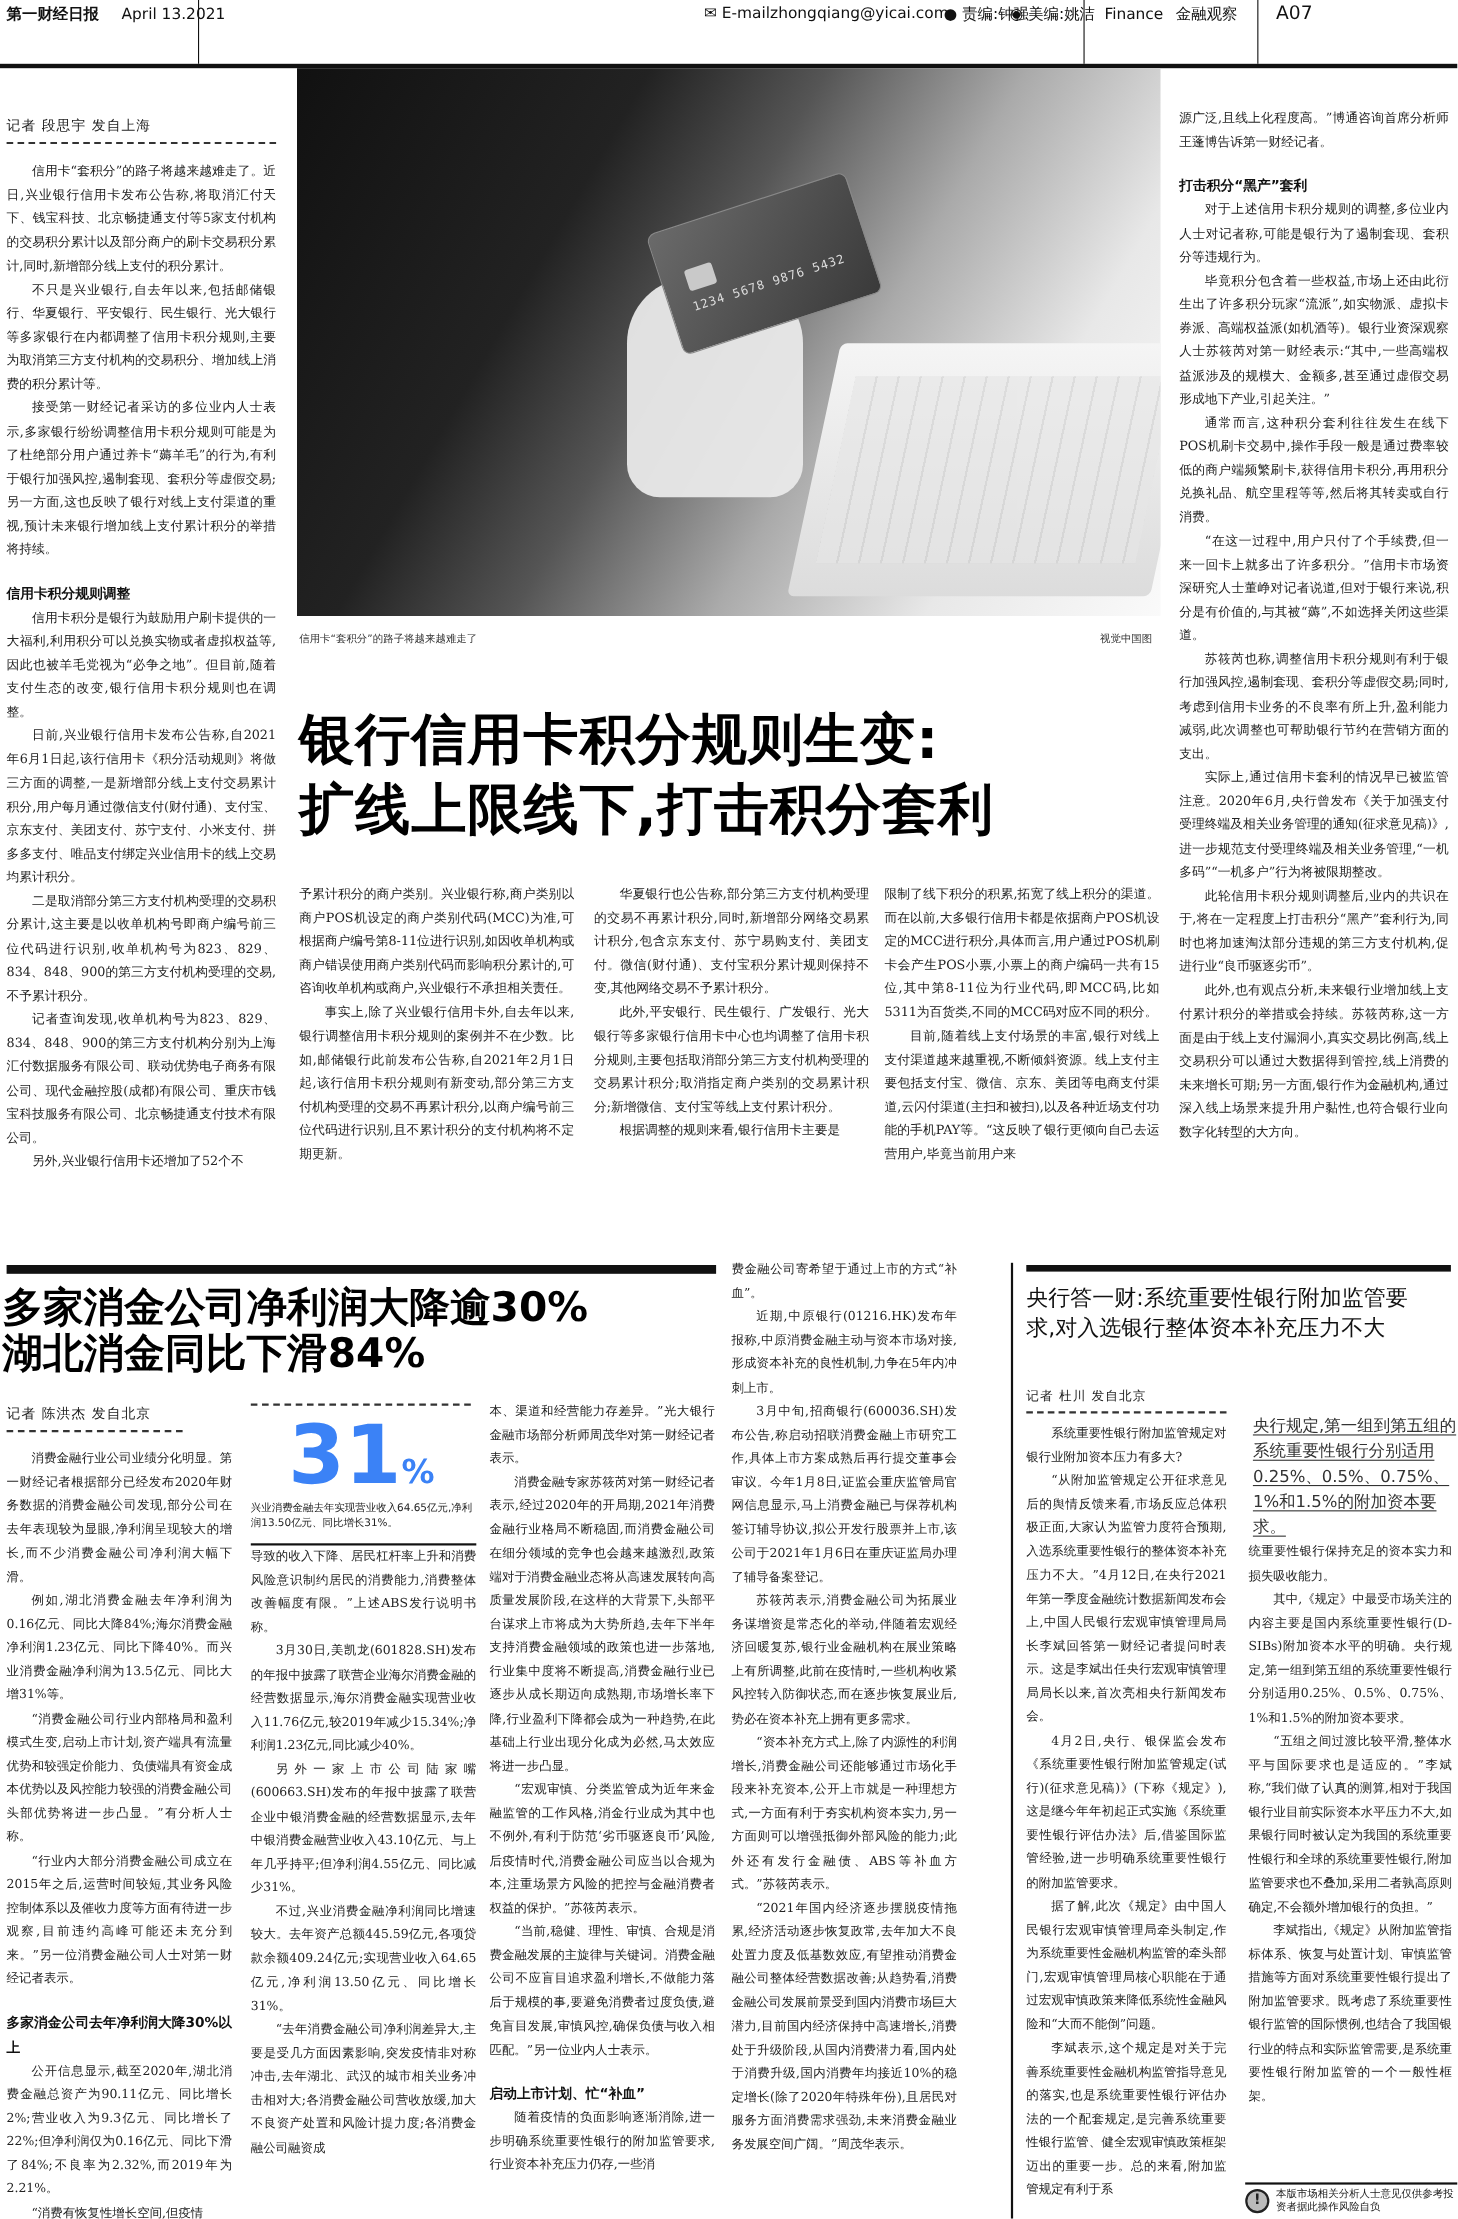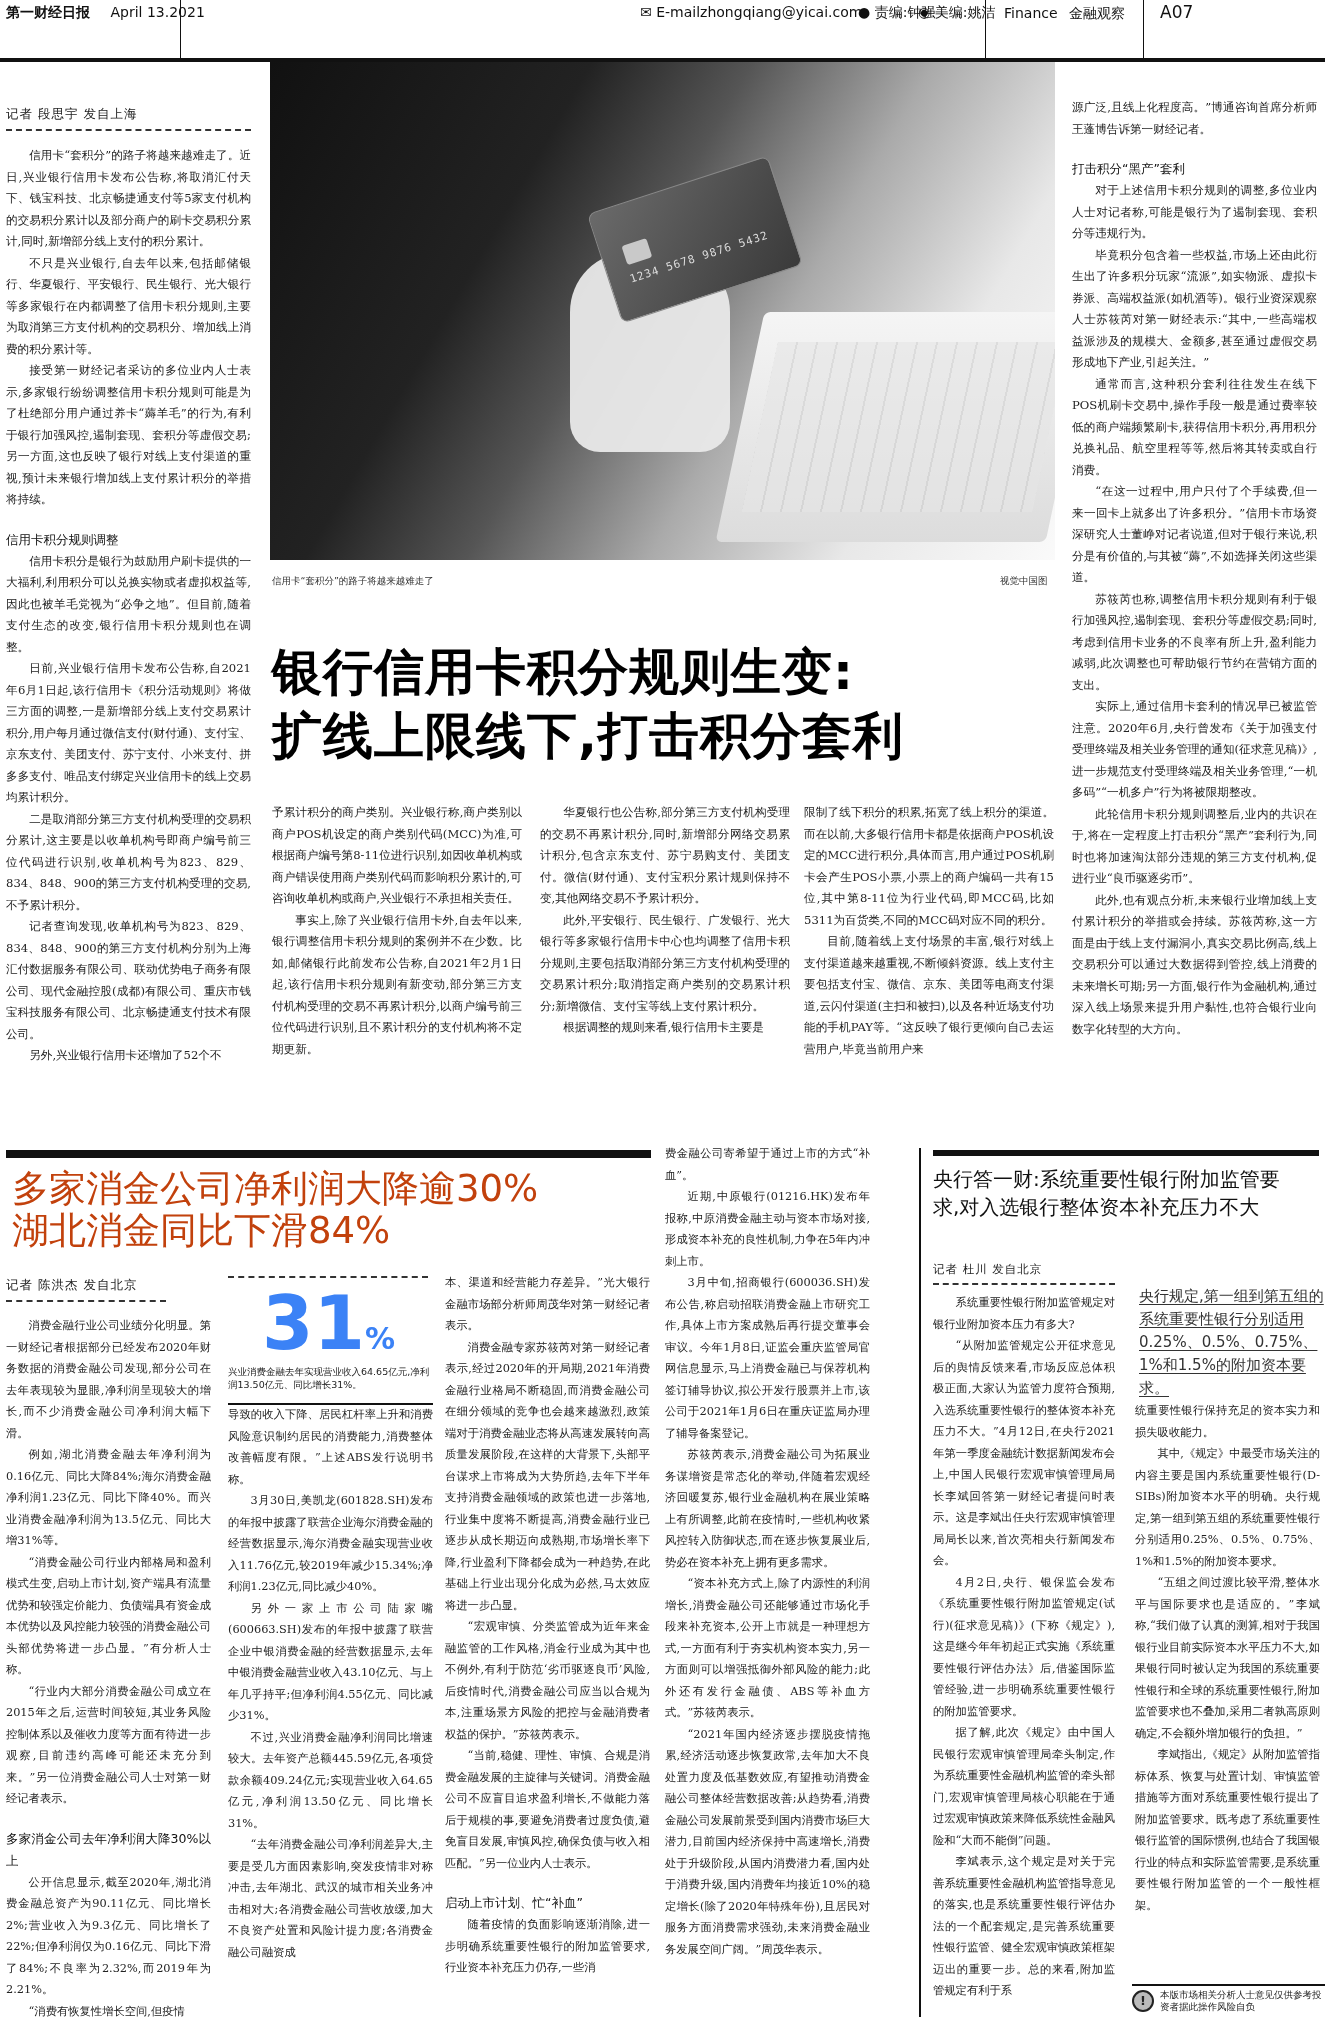--- a/index.html
+++ b/index.html
@@ -4,32 +4,32 @@
 <style>
 *{box-sizing:border-box;margin:0;padding:0}
 body{width:1325px;height:2017px;background:#fff;color:#111;font-family:"DejaVu Sans","Liberation Sans",sans-serif;position:relative;overflow:hidden}
 .abs{position:absolute}
 .hdr{position:absolute;left:0;top:0;width:1325px;height:62px;border-bottom:4px solid #111}
 .hdr .vl{position:absolute;top:0;height:58px;border-left:1.5px solid #111}
 .hdr span{position:absolute;top:4px;font-size:14px;white-space:nowrap}
 .col{position:absolute;font-family:"DejaVu Serif","Liberation Serif",serif;font-size:11.6px;line-height:21.5px;color:#222;text-align:justify}
 .col p{text-indent:2em}
 .col p.noi{text-indent:0}
-.sub{font-family:"DejaVu Sans",sans-serif;font-weight:normal;font-size:12.5px;line-height:22px;color:#111;margin-top:18px}
+.sub{font-family:"DejaVu Sans",sans-serif;font-weight:bold;font-size:12.5px;line-height:22px;color:#111;margin-top:18px}
 .byline{position:absolute;font-size:12.5px;color:#222;padding-bottom:6px;border-bottom:2px dashed #333;letter-spacing:1px}
 .photo{position:absolute;left:270px;top:62px;width:785px;height:498px;background:linear-gradient(120deg,#111 0%,#222 30%,#555 45%,#aaa 62%,#e8e8e8 80%,#fafafa 100%);overflow:hidden}
 .card{position:absolute;left:330px;top:120px;width:190px;height:115px;background:linear-gradient(135deg,#6a6a6a,#3a3a3a);transform:rotate(-18deg);border-radius:8px;border:1px solid #888}
 .card .chip{position:absolute;left:22px;top:40px;width:26px;height:20px;background:#c9c9c9;border-radius:3px}
 .card .num{position:absolute;left:20px;top:68px;font-family:"DejaVu Sans Mono",monospace;font-size:11px;color:#ddd;letter-spacing:1px}
 .hand{position:absolute;left:300px;top:190px;width:160px;height:200px;background:#e9e9e9;border-radius:60px 60px 30px 30px;opacity:.95}
 .laptop{position:absolute;left:470px;top:250px;width:330px;height:230px;background:linear-gradient(180deg,#f5f5f5,#dcdcdc);border-radius:6px;transform:skewX(-12deg)}
 .keys{position:absolute;left:20px;top:30px;width:290px;height:170px;background:repeating-linear-gradient(90deg,#e6e6e6 0 18px,#cfcfcf 18px 20px),repeating-linear-gradient(0deg,#e6e6e6 0 18px,#cfcfcf 18px 20px);opacity:.6}
 .cap{position:absolute;font-size:9.5px;color:#333}
 .headline{position:absolute;left:272px;top:640px;font-family:"DejaVu Sans",sans-serif;font-weight:bold;font-size:50px;line-height:64px;letter-spacing:1px;color:#000}
-.h2{position:absolute;left:12px;top:1168px;font-family:"DejaVu Sans",sans-serif;font-size:37px;line-height:42px;color:#c2410c;font-weight:normal}
+.h2{position:absolute;left:2px;top:1168px;font-family:"DejaVu Sans",sans-serif;font-size:37px;line-height:42px;color:#000000;font-weight:bold}
 .h3{position:absolute;left:933px;top:1165px;font-family:"DejaVu Sans",sans-serif;font-size:20px;line-height:28px;color:#111}
 .rule{position:absolute;background:#111}
 .big{position:absolute;left:262px;top:1287px;font-family:"DejaVu Sans",sans-serif;font-weight:bold;font-size:74px;line-height:72px;color:#3b82f6}
 .big small{font-size:30px}
 .pull{position:absolute;left:1139px;top:1285px;width:185px;font-size:15px;line-height:23px;color:#333;text-decoration:underline;text-underline-offset:3px}
 .notice{position:absolute;left:1132px;top:1984px;width:193px;height:32px;border-top:2px solid #111;display:flex;align-items:center;gap:6px;font-size:9.5px;line-height:12px;color:#222}
 .warn{width:22px;height:22px;border-radius:50%;border:2px solid #222;background:#bbb;display:flex;align-items:center;justify-content:center;font-weight:bold;font-size:13px;flex-shrink:0}
 .dash-top{border-top:2px dashed #333}
 </style>
 </head>

